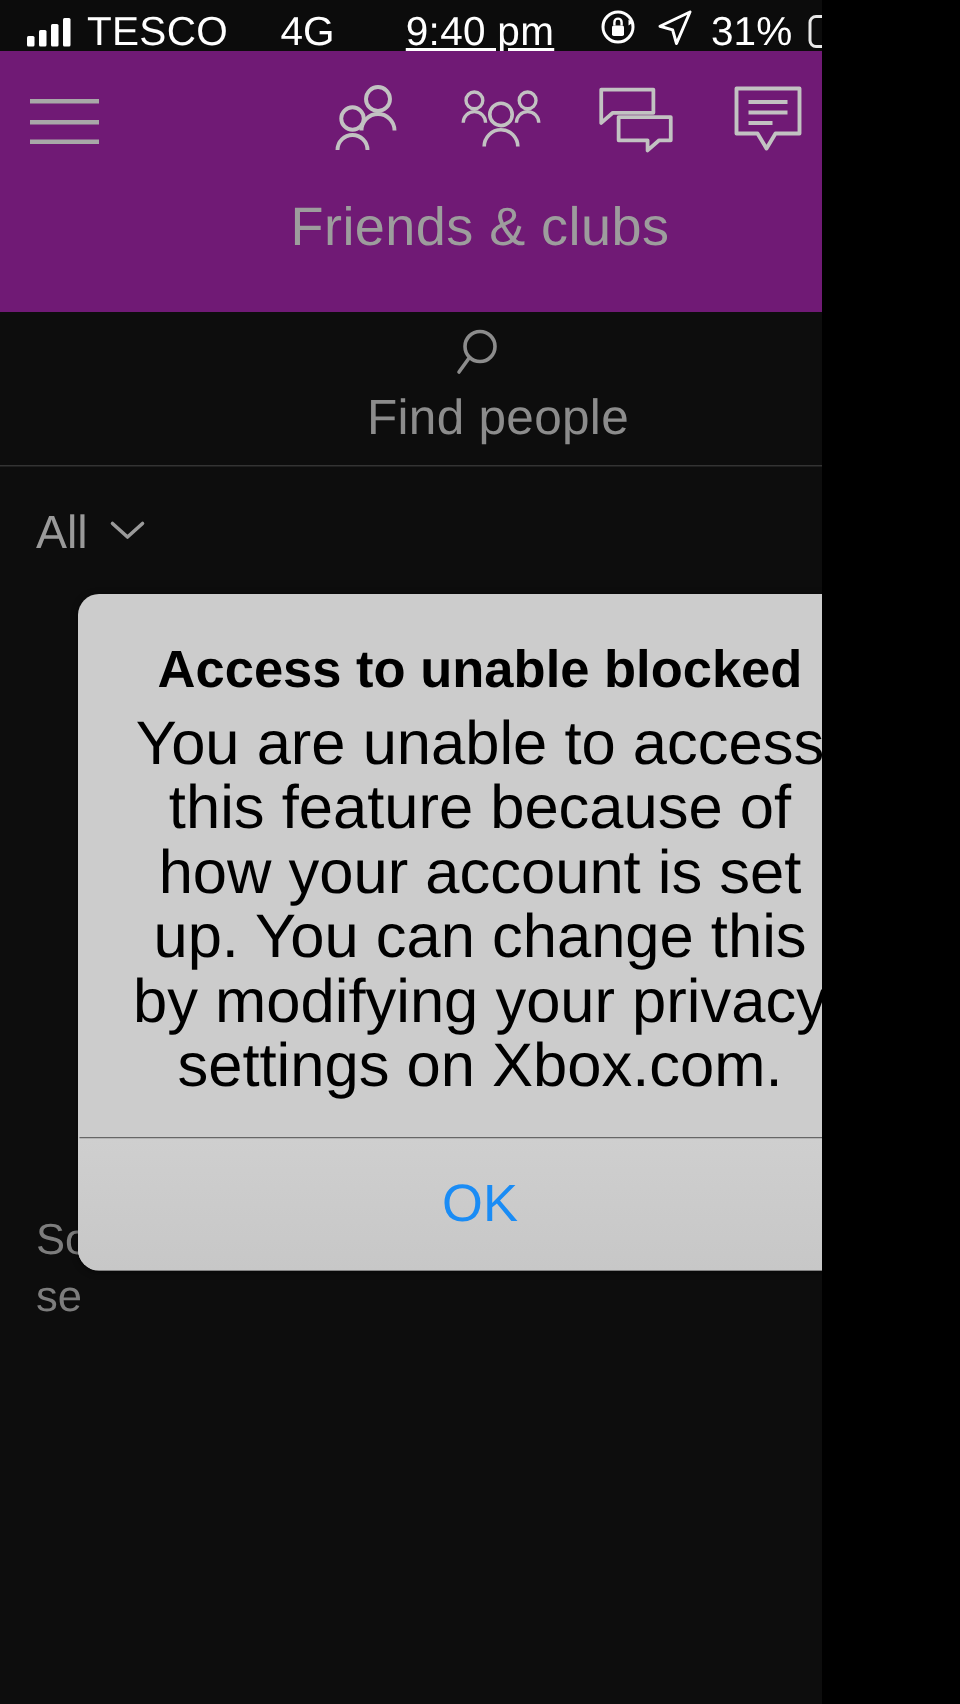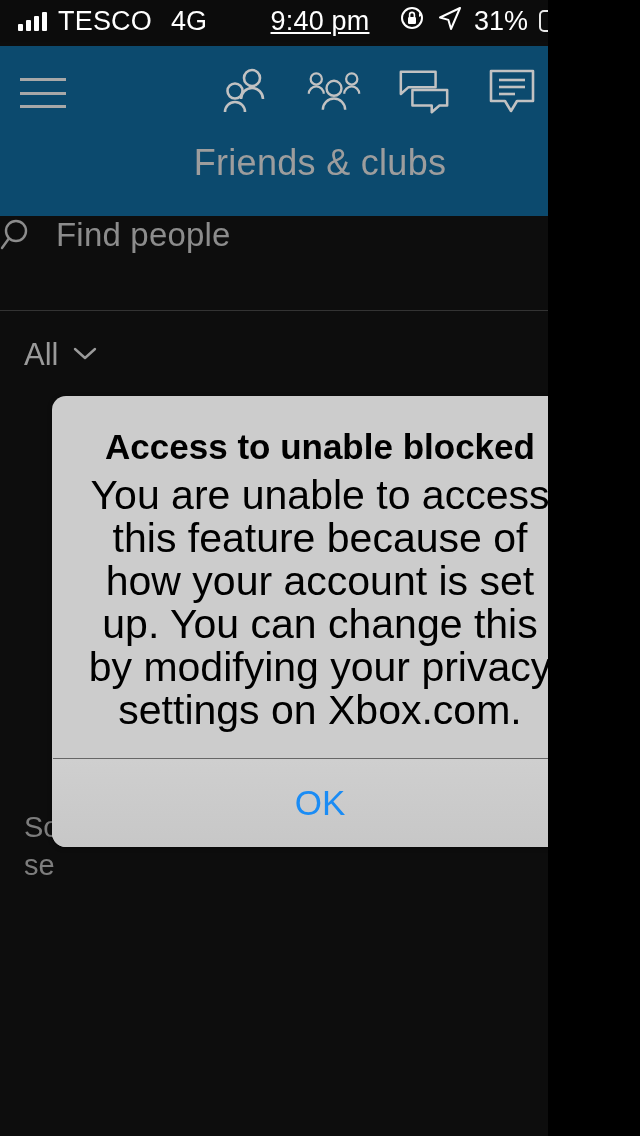--- a/index.html
+++ b/index.html
@@ -51,21 +51,21 @@
     display: block;
     width: 5px;
     background: #ffffff;
     border-radius: 1px;
   }
   .signal i:nth-child(1) { height: 7px; }
   .signal i:nth-child(2) { height: 11px; }
   .signal i:nth-child(3) { height: 15px; }
   .signal i:nth-child(4) { height: 19px; }
   .carrier { font-size: 27px; letter-spacing: 0.2px; }
-  .nettype { font-size: 27px; margin-left: 8px; }
+  .nettype { font-size: 27px; margin-left: 24px; }
   .sb-center {
     position: absolute;
     left: 0; right: 0;
     text-align: center;
     font-size: 27px;
     letter-spacing: 0.2px;
     text-decoration: underline;
   }
   .sb-right {
     position: absolute;
@@ -97,24 +97,24 @@
   .battery .fill {
     height: 100%;
     background: #4cd964;
     border-radius: 2px;
   }
   .bolt { font-size: 24px; line-height: 1; margin-left: 2px; }
 
   
   .appheader {
     position: absolute;
-    top: 46px; left: 0;
+    top: 34px; left: 0;
     width: 640px;
     height: 174px;
-    background: #0c4a6e;
+    background: #701a75;
   }
   .toolbar {
     position: absolute;
     top: 0; left: 0;
     width: 640px;
     height: 90px;
   }
   .tb-icon {
     position: absolute;
     top: 20px;
@@ -160,22 +160,25 @@
     position: absolute;
     top: 216px; left: 0;
     width: 640px;
     height: 920px;
     background: #0d0d0d;
   }
   .searchrow {
     position: relative;
     height: 95px;
     display: flex;
+    align-items: center;
+    padding-left: 24px;
     box-sizing: border-box;
     border-bottom: 1px solid #333333;
+    flex-direction: column;
   }
   .search-icon { margin-right: 18px; display: block; }
   .search-placeholder {
     font-size: 33px;
     color: #8c8c8c;
     font-weight: 300;
     letter-spacing: 0.2px;
   }
   .filterrow {
     display: flex;

